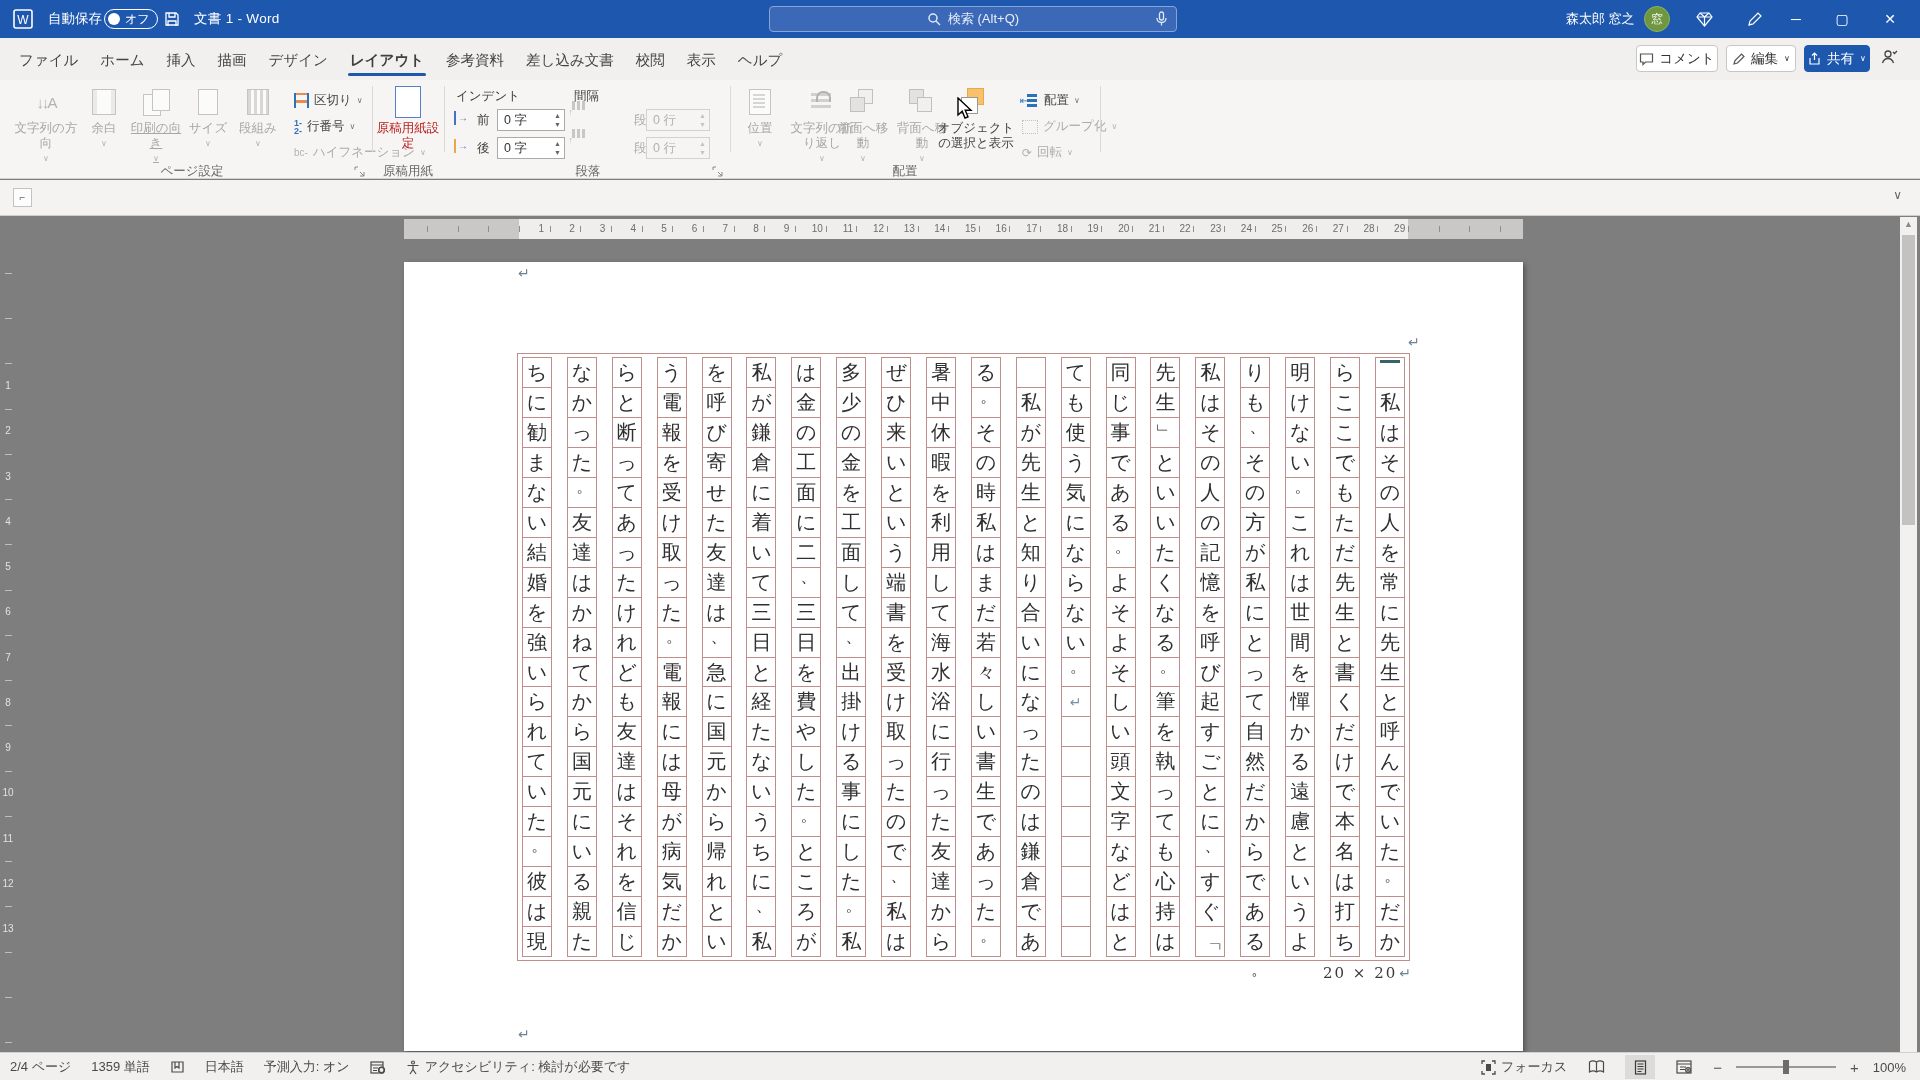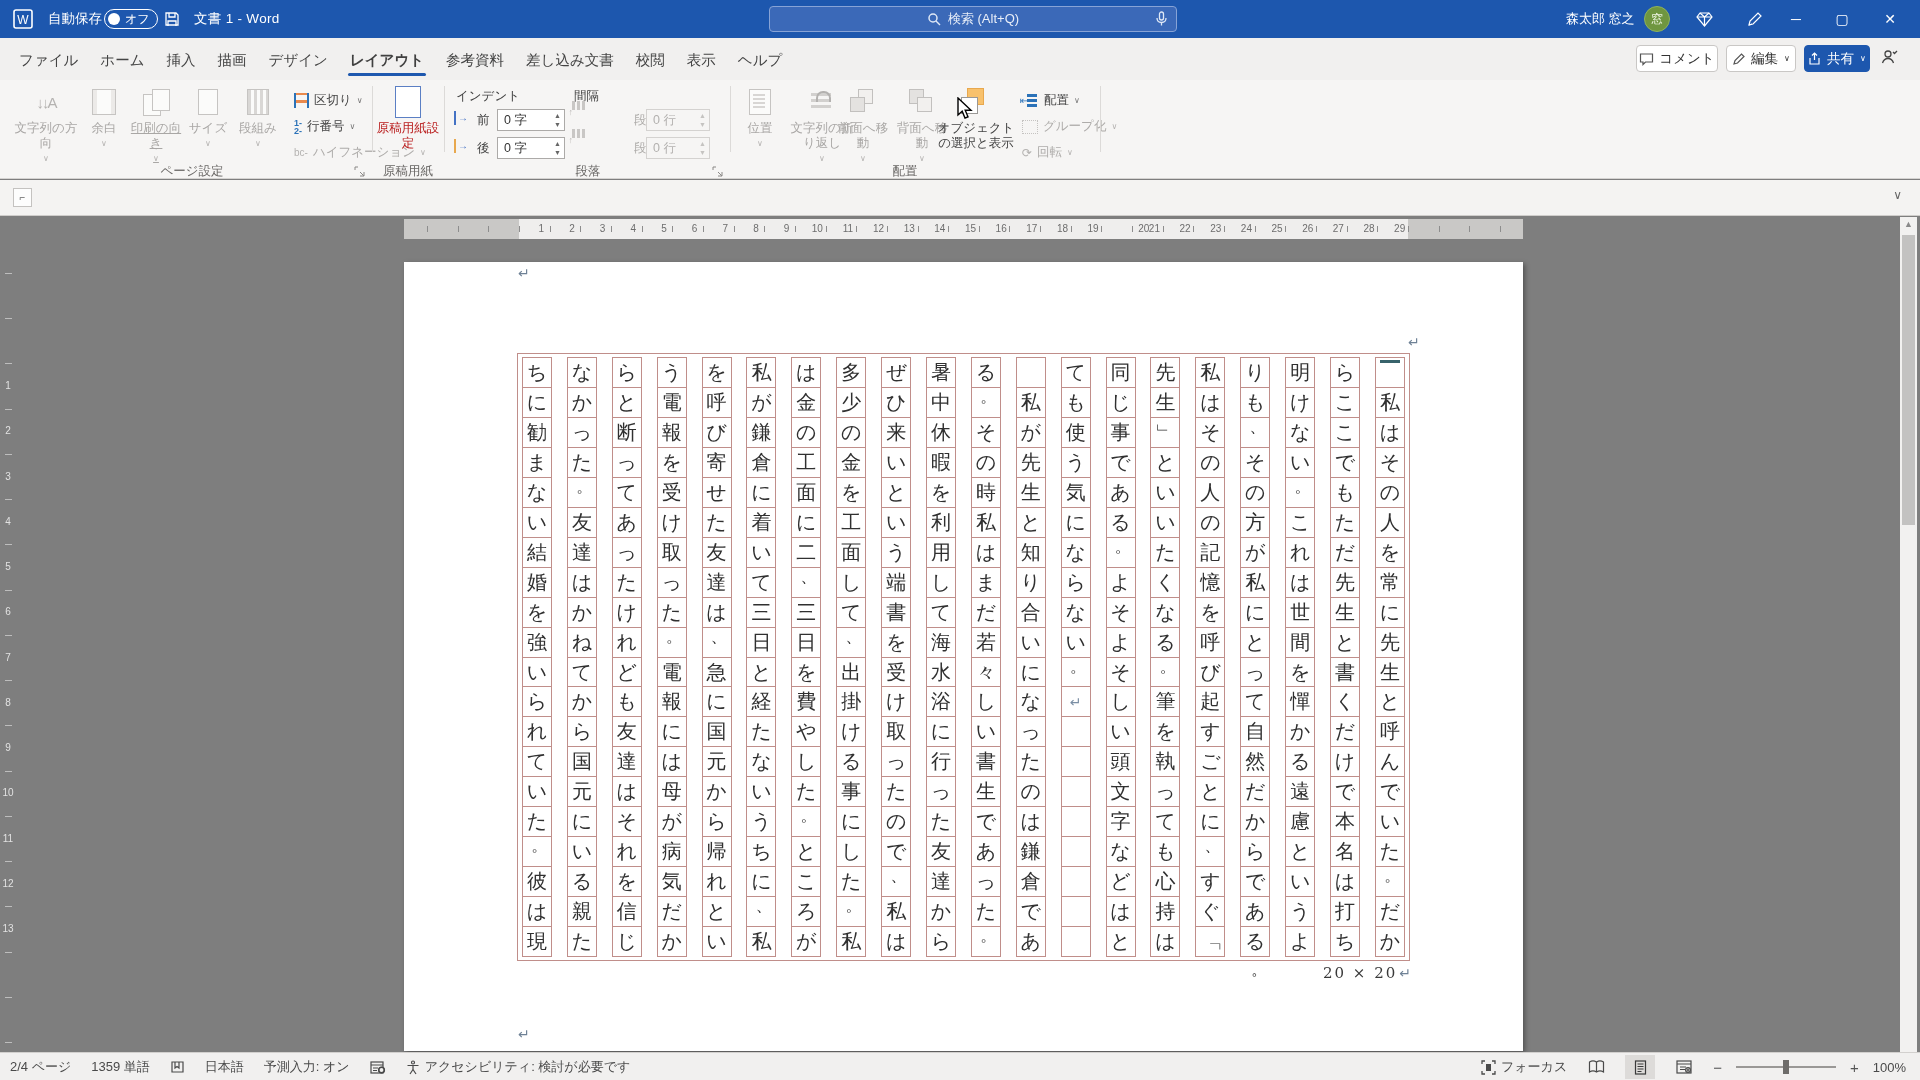--- a/index.html
+++ b/index.html
@@ -444,21 +444,21 @@
         <span class="hn" style="left: 413.223px;">10</span>
         <span class="hn" style="left: 443.877px;">11</span>
         <span class="hn" style="left: 474.533px;">12</span>
         <span class="hn" style="left: 505.188px;">13</span>
         <span class="hn" style="left: 535.842px;">14</span>
         <span class="hn" style="left: 566.497px;">15</span>
         <span class="hn" style="left: 597.153px;">16</span>
         <span class="hn" style="left: 627.808px;">17</span>
         <span class="hn" style="left: 658.462px;">18</span>
         <span class="hn" style="left: 689.117px;">19</span>
-        <span class="hn" style="left: 719.773px; margin-left: 20px;">20</span>
+        <span class="hn" style="left: 719.773px;">20</span>
         <span class="hn" style="left: 750.428px;">21</span>
         <span class="hn" style="left: 781.082px;">22</span>
         <span class="hn" style="left: 811.737px;">23</span>
         <span class="hn" style="left: 842.393px;">24</span>
         <span class="hn" style="left: 873.048px;">25</span>
         <span class="hn" style="left: 903.702px;">26</span>
         <span class="hn" style="left: 934.357px;">27</span>
         <span class="hn" style="left: 965.013px;">28</span>
         <span class="hn" style="left: 995.668px;">29</span>
         <span class="ht" style="left: 115px;"></span>

